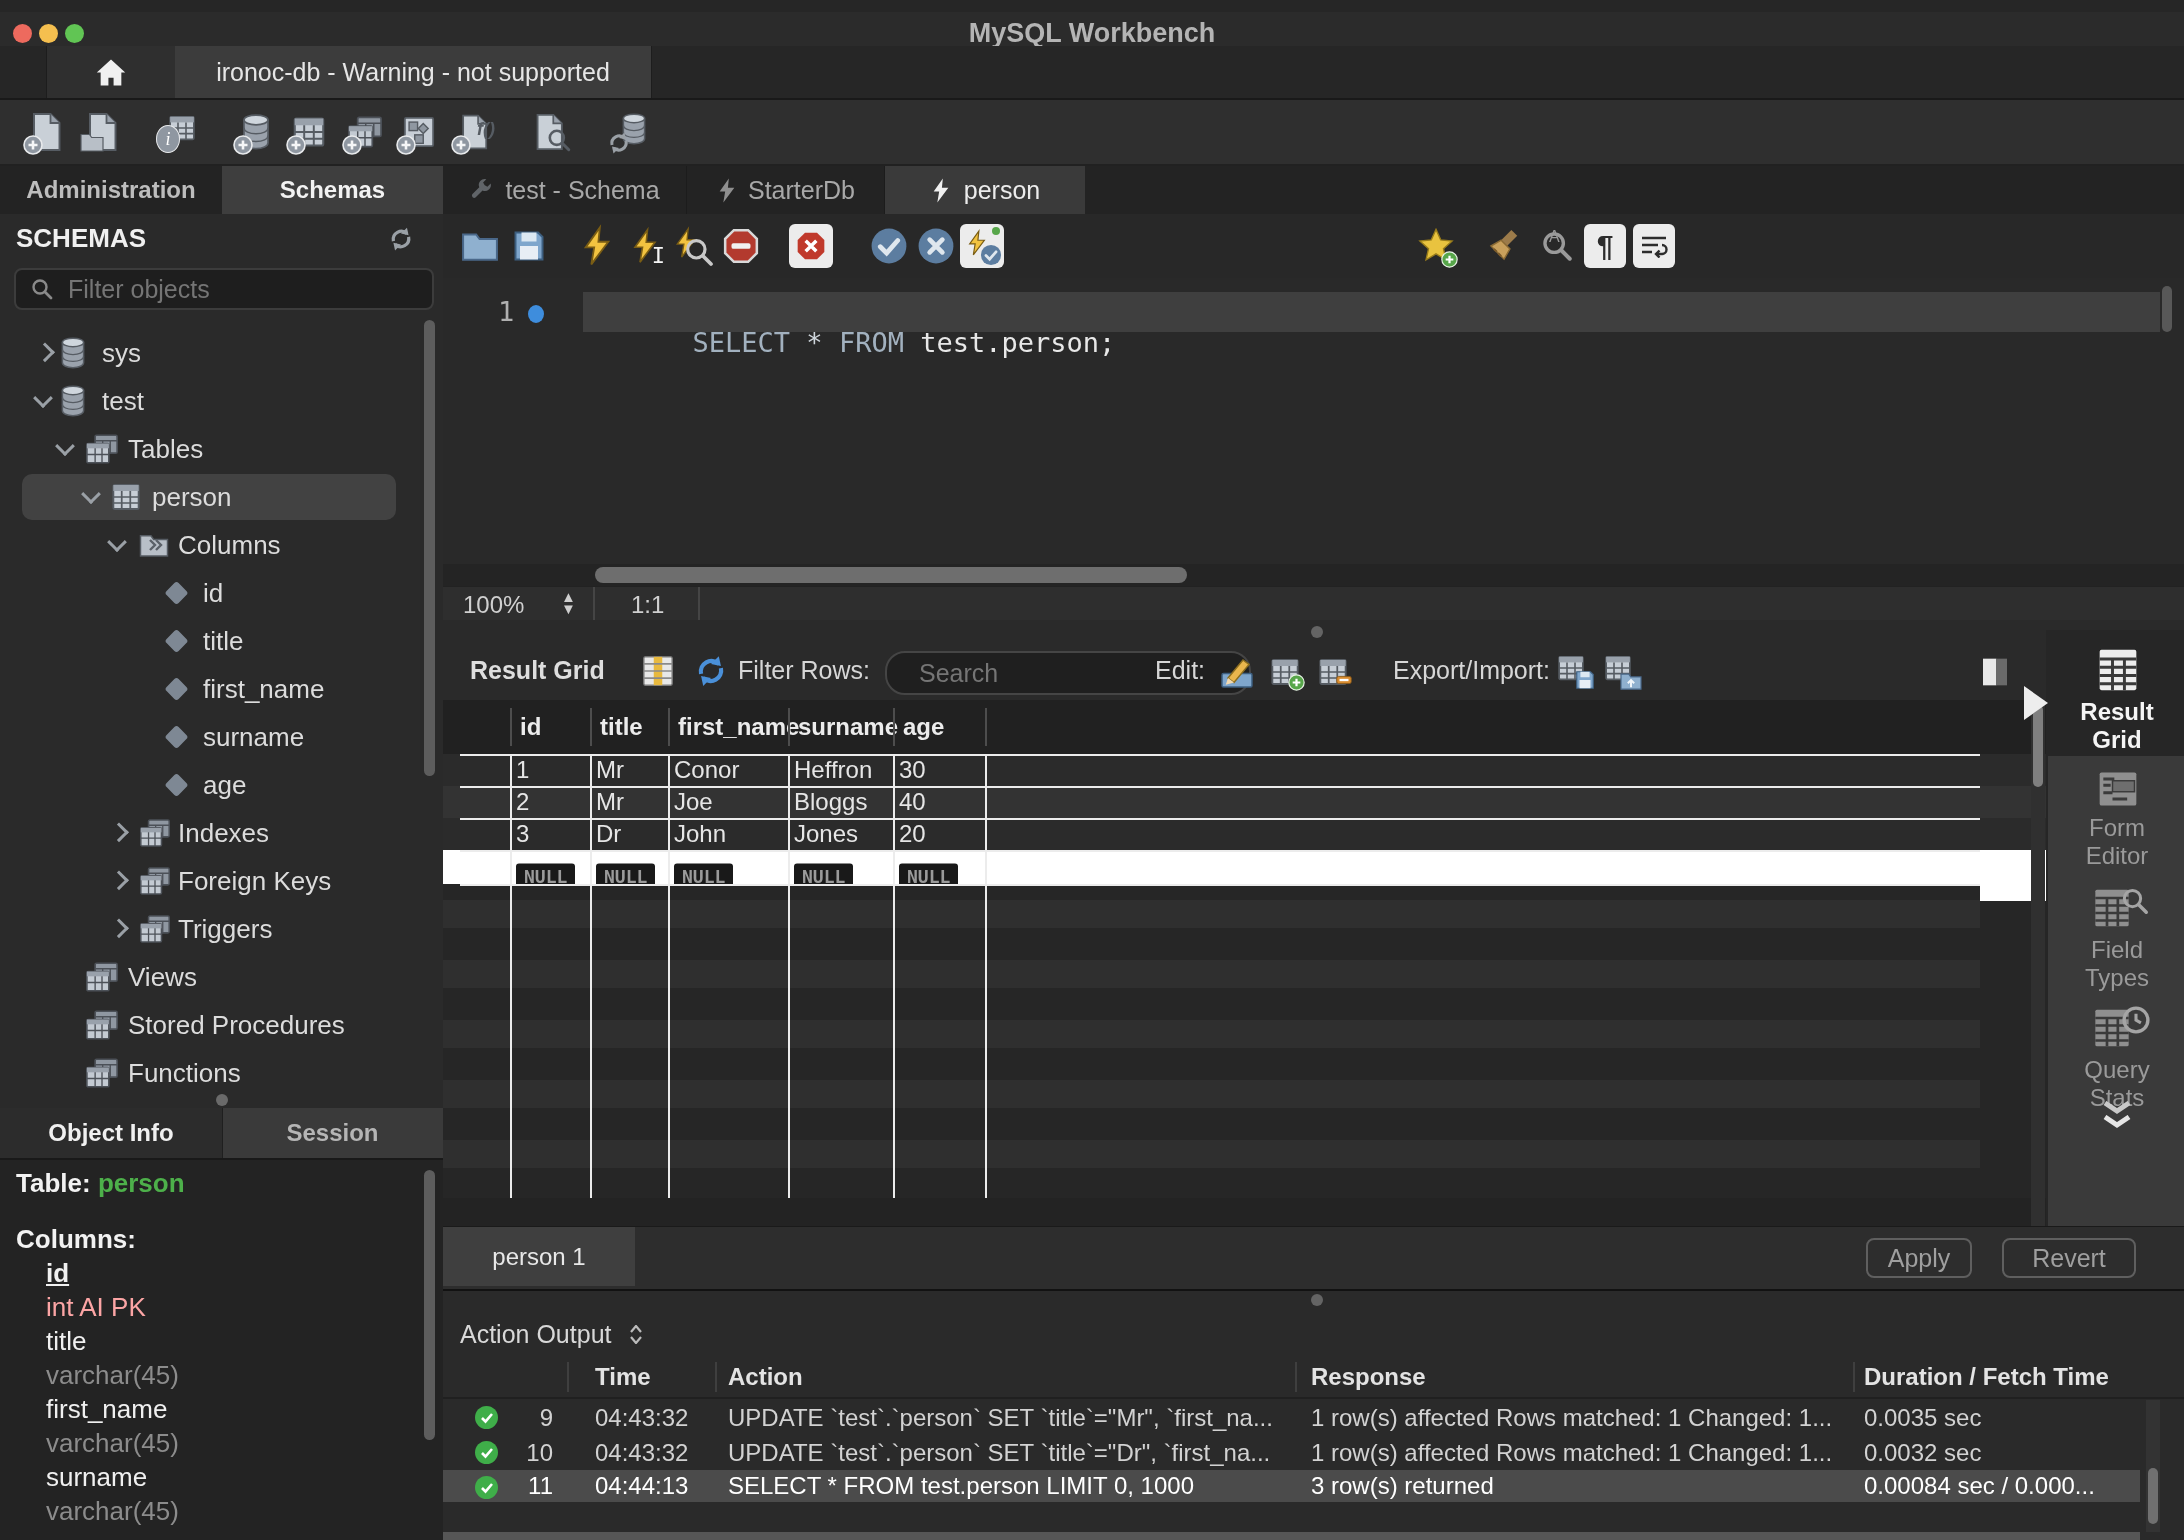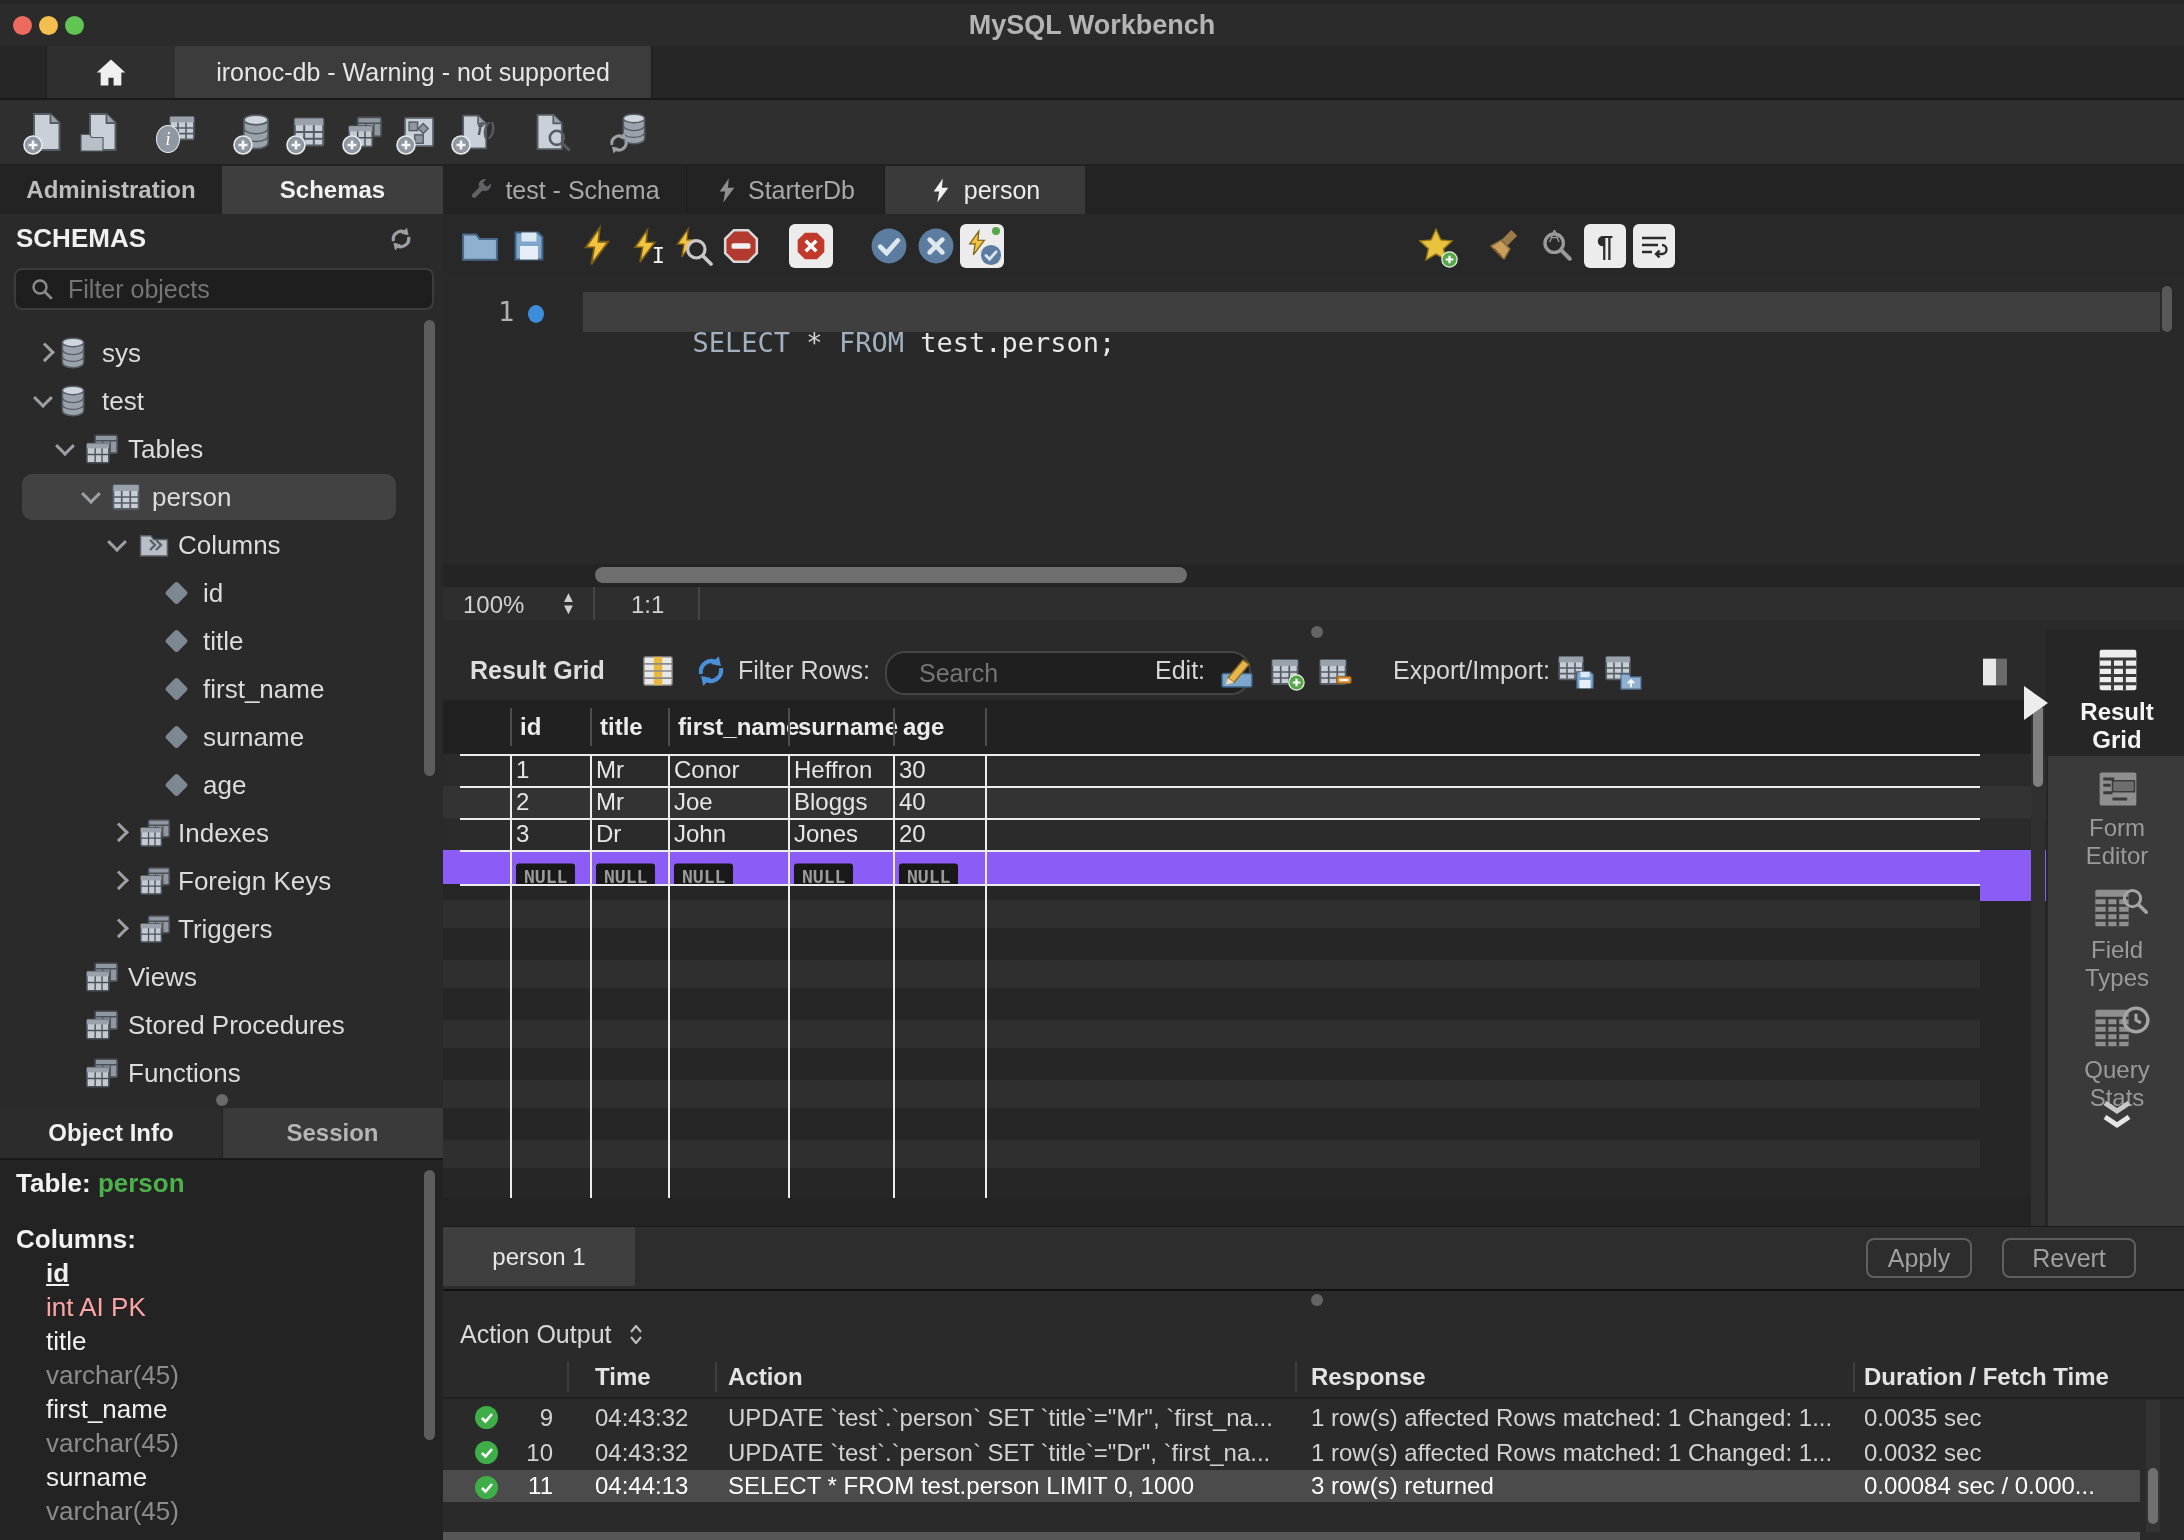--- a/index.html
+++ b/index.html
@@ -151,21 +151,21 @@
   </symbol>
   <symbol id="s-clock" viewBox="0 0 20 20">
     <circle cx="10" cy="10" r="8.5" fill="none" stroke="currentColor" stroke-width="2.4"></circle>
     <path d="M10 5.5 V10 L13.5 12" stroke="currentColor" stroke-width="2.2" fill="none"></path>
   </symbol>
 </defs>
 </svg>
 
 <div id="app">
 
-  <div class="abs" style="left:0;top:4px;width:2184px;height:44px;background:#2b2b2b;border-bottom:2px solid #1c1c1c;">
+  <div class="abs" style="left:0;top:12px;width:2184px;height:44px;background:#2b2b2b;border-bottom:2px solid #1c1c1c;">
     <div class="abs" style="left:13px;top:12px;width:19px;height:19px;border-radius:50%;background:#ed6a5e;"></div>
     <div class="abs" style="left:39px;top:12px;width:19px;height:19px;border-radius:50%;background:#f5bf4f;"></div>
     <div class="abs" style="left:65px;top:12px;width:19px;height:19px;border-radius:50%;background:#61c554;"></div>
     <div class="abs ctr" style="left:0;top:0;width:2184px;height:42px;">
       <span style="font-size:27px;font-weight:bold;color:#b4b4b4;">MySQL Workbench</span>
     </div>
   </div>
 
   <div class="abs" style="left:0;top:46px;width:2184px;height:52px;background:#262626;border-bottom:2px solid #191919;">
     <div class="abs ctr" style="left:46px;top:0;width:128px;height:52px;background:#2f2f2f;border-left:1px solid #1d1d1d;border-right:1px solid #1d1d1d;">
@@ -647,21 +647,21 @@
       <span class="cell" style="left:351px;">Bloggs</span>
       <span class="cell" style="left:456px;">40</span>
     </div>
     <div class="abs" style="left:0;top:118px;width:1603px;height:32px;background:#2b2b2b;">
       <span class="cell" style="left:73px;">3</span>
       <span class="cell" style="left:153px;">Dr</span>
       <span class="cell" style="left:231px;">John</span>
       <span class="cell" style="left:351px;">Jones</span>
       <span class="cell" style="left:456px;">20</span>
     </div>
-    <div class="abs" style="left:0;top:150px;width:1603px;height:51px;background:#8b5cf6;">
+    <div class="abs" style="left:0;top:150px;width:1603px;height:51px;background:#ffffff;">
       <span class="nullb" style="left:73px;">NULL</span>
       <span class="nullb" style="left:153px;">NULL</span>
       <span class="nullb" style="left:231px;">NULL</span>
       <span class="nullb" style="left:351px;">NULL</span>
       <span class="nullb" style="left:456px;">NULL</span>
     </div>
 
     <div class="abs" style="left:0;top:184px;width:1537px;height:314px;background:repeating-linear-gradient(180deg,#262626 0 16px,#2f2f2f 16px 44px,#262626 44px 60px);"></div>
 
     <div class="hline" style="left:17px;top:54px;width:1520px;"></div>

